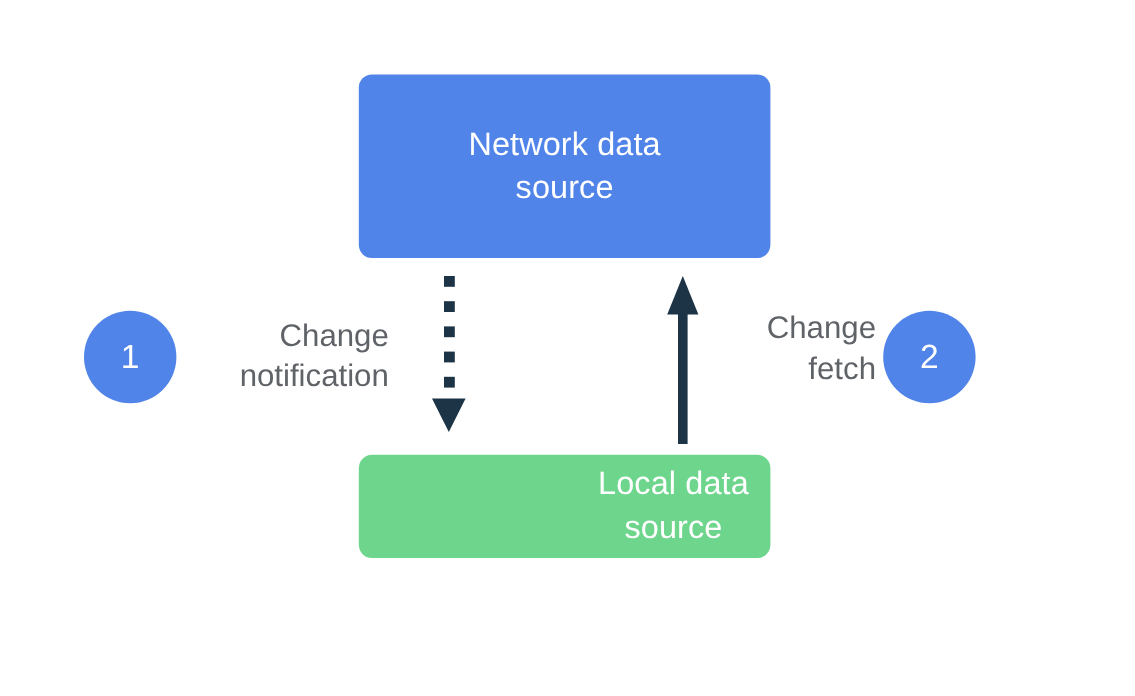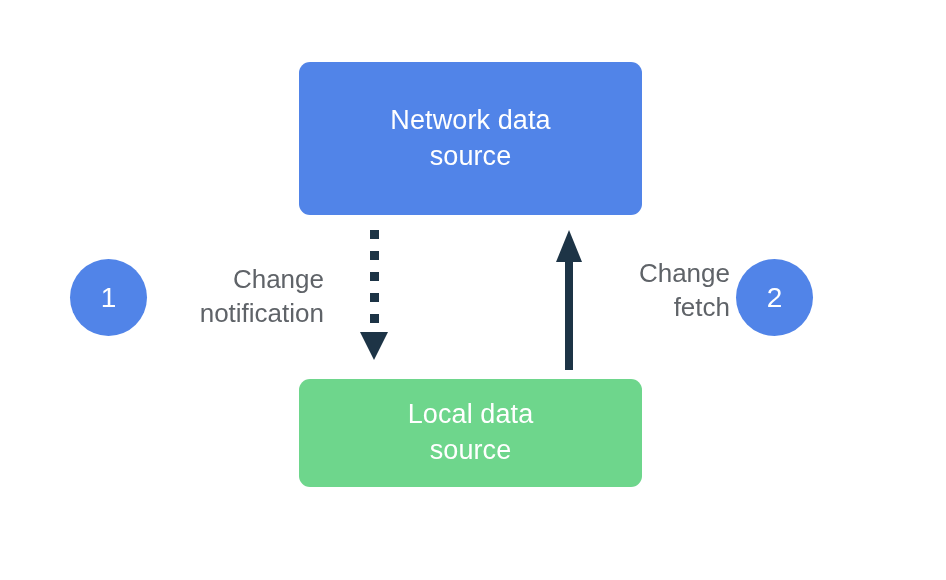--- a/index.html
+++ b/index.html
@@ -38,22 +38,23 @@
     left: 299px;
     top: 62px;
     width: 343px;
     height: 153px;
     background: #5184e8;
   }
   #local-node {
     left: 299px;
     top: 379px;
     width: 343px;
-    height: 108px;
+    height: 86px;
     background: #6ed68c;
+    justify-content: flex-end;
   }
   .node-label {
     display: block;
     white-space: pre-line;
   }
 
   
   .step-circle {
     position: absolute;
     width: 77px;

